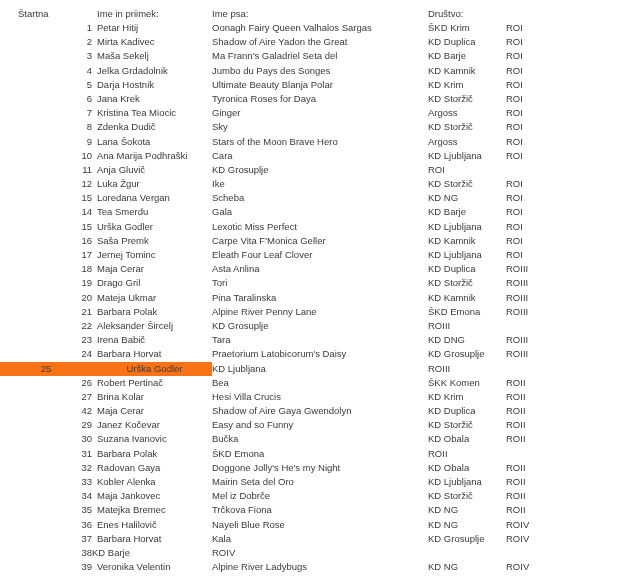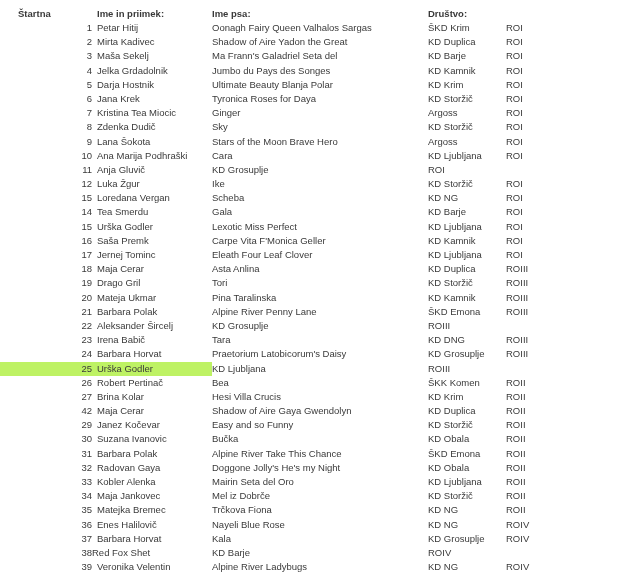--- a/index.html
+++ b/index.html
@@ -14,29 +14,29 @@
     overflow: hidden;
   }
   .grid-row {
     display: grid;
     grid-template-columns: 92px 120px 216px 78px 1fr;
     align-items: center;
     height: 14.2px;
     line-height: 14.2px;
     white-space: nowrap;
   }
-  .header-row { position: absolute; top: 7px; left: 0; width: 620px; font-weight: bold; }
+  .header-row { position: absolute; top: 7px; left: 0; width: 620px; }
   .rows { position: absolute; top: 21px; left: 0; width: 620px; }
   .cell-start-hdr { padding-left: 18px; text-align: left; overflow: hidden; }
   .cell-num  { text-align: right; padding-right: 0; overflow: hidden; }
   .cell-name { padding-left: 5px; overflow: hidden; }
   .cell-dog  { overflow: hidden; }
   .cell-club { overflow: hidden; }
   .cell-cls  { overflow: hidden; }
-  .row.hl .cell-num, .row.hl .cell-name { background: #bef264; }
+  .row.hl .cell-num, .row.hl .cell-name { background: #f97316; text-align: center; }
 </style>
 </head>
 <body>
 
 <div class="page">
 
   <div class="grid-row header-row">
     <div class="cell-start-hdr">Štartna</div>
     <div class="cell-name">Ime in priimek:</div>
     <div class="cell-dog">Ime psa:</div>
@@ -278,21 +278,20 @@
       <div class="cell-num">30</div>
       <div class="cell-name">Suzana Ivanovic</div>
       <div class="cell-dog">Bučka</div>
       <div class="cell-club">KD Obala</div>
       <div class="cell-cls">ROII</div>
     </div>
 
     <div class="grid-row row">
       <div class="cell-num">31</div>
       <div class="cell-name">Barbara Polak</div>
-      <div class="cell-dog">Alpine River Take This Chance</div>
       <div class="cell-club">ŠKD Emona</div>
       <div class="cell-cls">ROII</div>
     </div>
 
     <div class="grid-row row">
       <div class="cell-num">32</div>
       <div class="cell-name">Radovan Gaya</div>
       <div class="cell-dog">Doggone Jolly's He's my Night</div>
       <div class="cell-club">KD Obala</div>
       <div class="cell-cls">ROII</div>
@@ -333,21 +332,20 @@
     <div class="grid-row row">
       <div class="cell-num">37</div>
       <div class="cell-name">Barbara Horvat</div>
       <div class="cell-dog">Kala</div>
       <div class="cell-club">KD Grosuplje</div>
       <div class="cell-cls">ROIV</div>
     </div>
 
     <div class="grid-row row">
       <div class="cell-num">38</div>
-      <div class="cell-dog">Red Fox Shet</div>
       <div class="cell-club">KD Barje</div>
       <div class="cell-cls">ROIV</div>
     </div>
 
     <div class="grid-row row">
       <div class="cell-num">39</div>
       <div class="cell-name">Veronika Velentin</div>
       <div class="cell-dog">Alpine River Ladybugs</div>
       <div class="cell-club">KD NG</div>
       <div class="cell-cls">ROIV</div>

